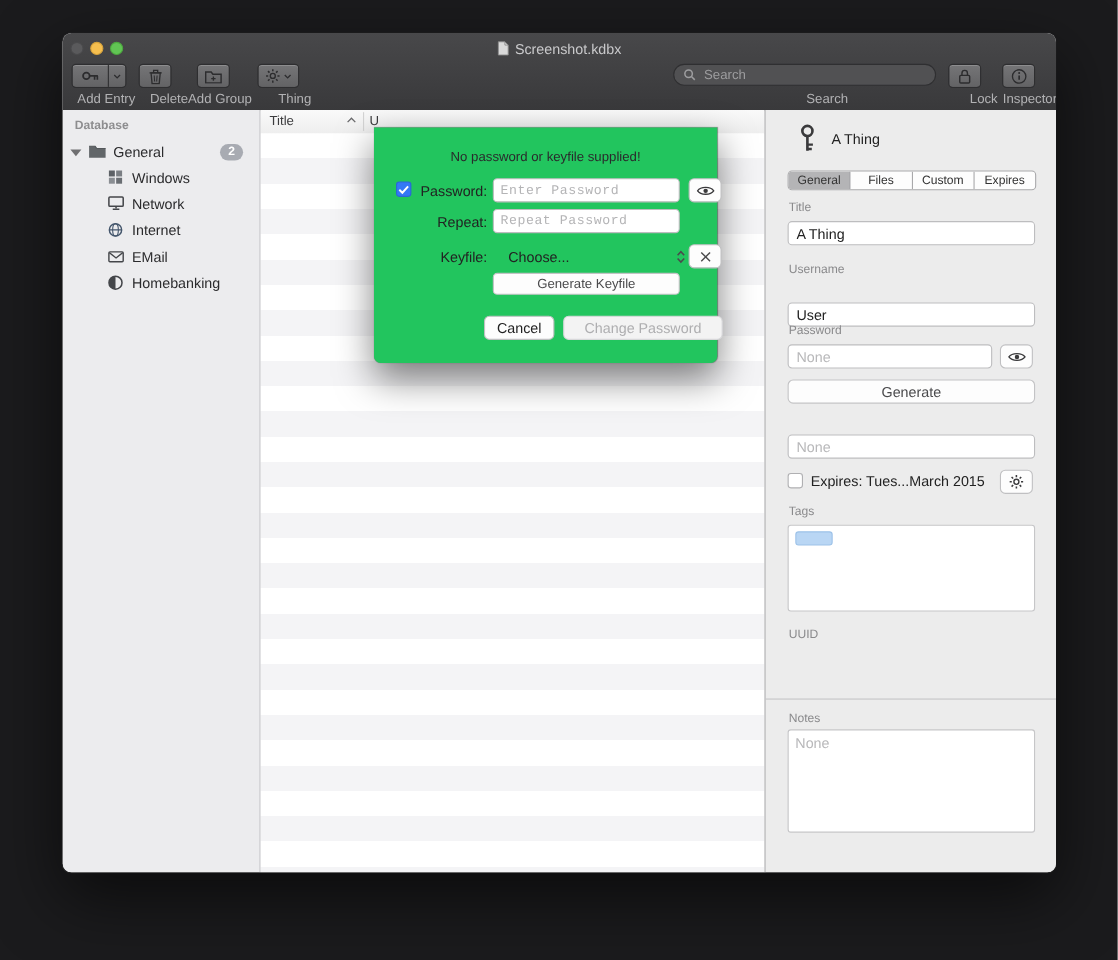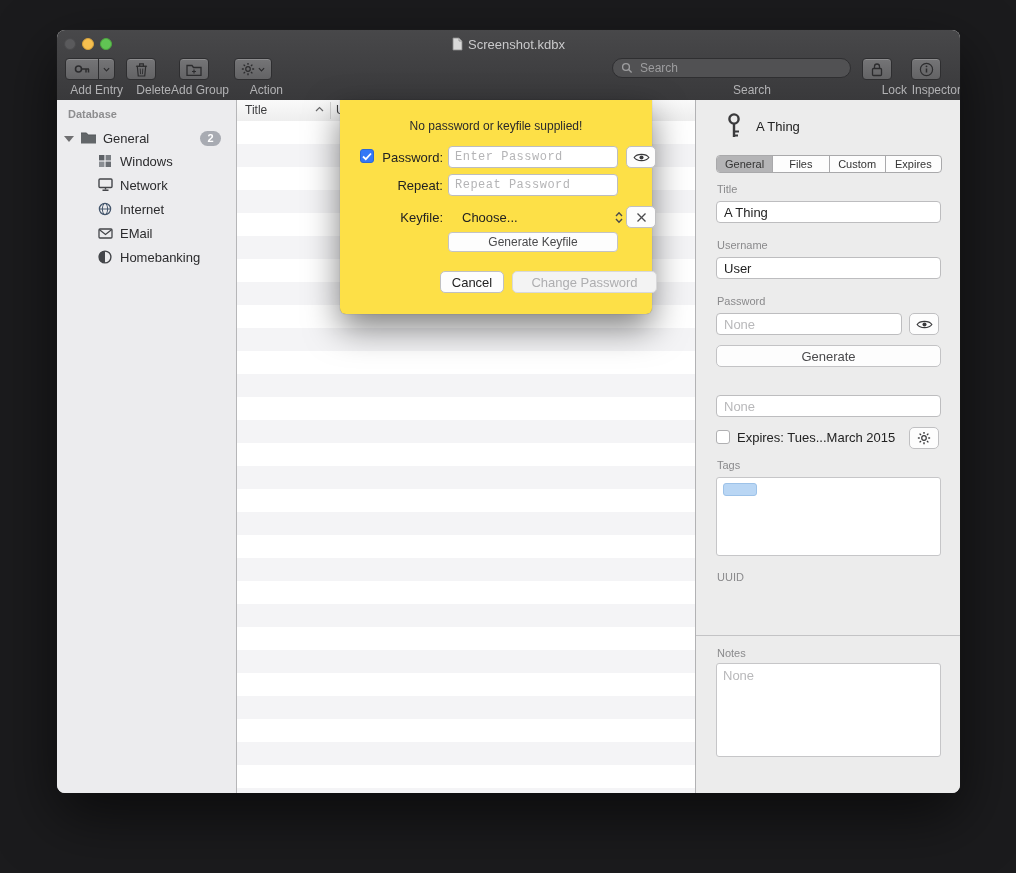--- a/index.html
+++ b/index.html
@@ -126,22 +126,22 @@
     background:#b9d6f4;border:1px solid #9dc2e8;border-radius:3px;box-sizing:border-box;
   }
   .notesbox textarea{
     width:100%;height:100%;border:none;outline:none;resize:none;background:transparent;
     font-size:13px;color:#222;font-family:inherit;padding:4px 6px;box-sizing:border-box;
   }
   .notesbox textarea::placeholder{color:#b8b8ba;}
   .insp-divider{position:absolute;left:0;right:0;top:535px;height:1px;background:#c3c3c5;}
   
   .dialog{
-    position:absolute;left:283px;top:70px;width:312px;height:214px;
-    background:#fde047;border-radius:0 0 6px 6px;z-index:50;
+    position:absolute;left:283px;top:86px;width:312px;height:214px;
+    background:#22c55e;border-radius:0 0 6px 6px;z-index:50;
     box-shadow:0 14px 34px rgba(0,0,0,.5),0 0 1px rgba(0,0,0,.4);
   }
   .dlg-msg{
     position:absolute;top:19px;left:0;right:0;text-align:center;
     font-size:12px;font-weight:500;color:#2a2a2c;
   }
   .dlg-label{position:absolute;font-size:13px;color:#222;text-align:right;}
   .dlg-field{
     position:absolute;width:170px;height:22px;box-sizing:border-box;
     background:#fff;border:1px solid #bdbdbf;border-radius:4px;
@@ -231,21 +231,21 @@
             <line x1="3" y1="3" x2="4.6" y2="4.6"></line>
             <line x1="11.4" y1="11.4" x2="13" y2="13"></line>
             <line x1="3" y1="13" x2="4.6" y2="11.4"></line>
             <line x1="11.4" y1="4.6" x2="13" y2="3"></line>
           </g>
         </svg>
       <svg width="7" height="5" viewBox="0 0 8 5" style="margin-left:3px;">
           <path d="M1 1l3 3 3-3" stroke="#2c2c2e" fill="none" stroke-width="1.4"></path>
         </svg>
     </div>
-    <div class="tb-label" style="left:166px;width:60px;">Action</div>
+    <div class="tb-label" style="left:166px;width:60px;">Thing</div>
 
     <div class="searchfield">
       <svg width="12" height="12" viewBox="0 0 12 12">
           <circle cx="5" cy="5" r="3.4" fill="none" stroke="#9d9d9f" stroke-width="1.4"></circle>
           <line x1="7.6" y1="7.6" x2="10.6" y2="10.6" stroke="#9d9d9f" stroke-width="1.4"></line>
         </svg>
       <input type="text" placeholder="Search" style="">
     </div>
     <div class="tb-label" style="left:634px;width:80px;">Search</div>
 
@@ -350,21 +350,21 @@
       <div class="segment selected">General</div>
       <div class="segment">Files</div>
       <div class="segment">Custom</div>
       <div class="segment">Expires</div>
     </div>
 
     <span class="flabel" style="left:21px;top:83px;">Title</span>
     <input class="tfield" style="top: 101px;" value="A Thing">
 
     <span class="flabel" style="left:21px;top:139px;">Username</span>
-    <input class="tfield" style="top: 157px;" value="User">
+    <input class="tfield" style="top: 175px;" value="User">
 
     <span class="flabel" style="left:21px;top:195px;">Password</span>
     <input class="tfield" style="top: 213px; width: 186px;" placeholder="None">
     <div class="sqbtn" style="left:213px;top:213px;">
       <svg width="17" height="11" viewBox="0 0 18 12">
           <path d="M1 6 C4 1.5 14 1.5 17 6 C14 10.5 4 10.5 1 6z" fill="none" stroke="#3a3a3c" stroke-width="1.3"></path>
           <circle cx="9" cy="6" r="2.2" fill="#3a3a3c"></circle>
         </svg>
     </div>
 

